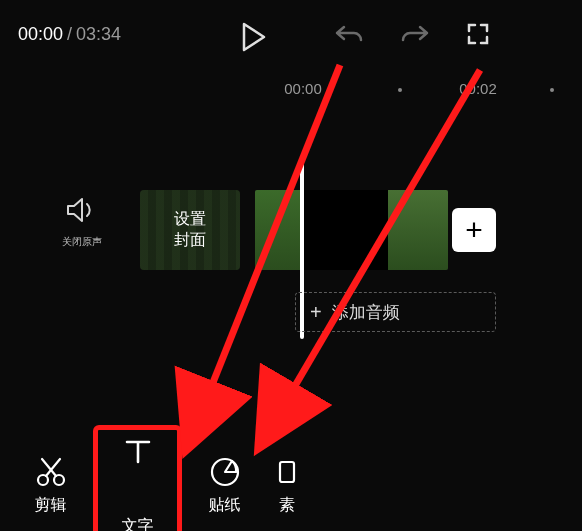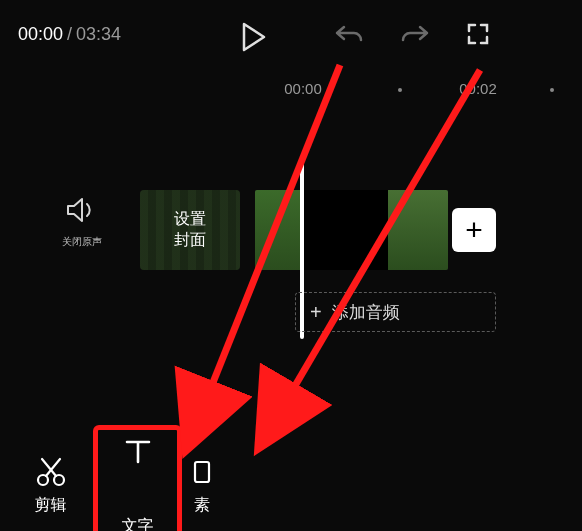--- a/index.html
+++ b/index.html
@@ -326,20 +326,29 @@
 
     <div class="tool highlight">
       <span class="ticon">
         <svg width="34" height="34" viewBox="0 0 34 34">
             <path d="M6 8 H28 M17 8 V28" stroke="#fff" stroke-width="2.6" stroke-linecap="round"></path>
           </svg>
       </span>
       <span>文字</span>
     </div>
 
+    <div class="tool">
+      <span class="ticon">
+        <svg width="34" height="34" viewBox="0 0 34 34">
+            <circle cx="17" cy="17" r="13" fill="none" stroke="#fff" stroke-width="2.2"></circle>
+            <path d="M24 6 A13 13 0 0 1 28 17 L17 17 Z" fill="#0a0a0a" stroke="#fff" stroke-width="2.2" stroke-linejoin="round"></path>
+          </svg>
+      </span>
+      <span>贴纸</span>
+    </div>
 
 
 
     <div class="tool" style="width:40px">
       <span class="ticon" style="width:20px">
         <svg width="18" height="34" viewBox="0 0 18 34">
             <rect x="2" y="7" width="14" height="20" rx="2" fill="none" stroke="#fff" stroke-width="2.2"></rect>
           </svg>
       </span>
       <span>素</span>

